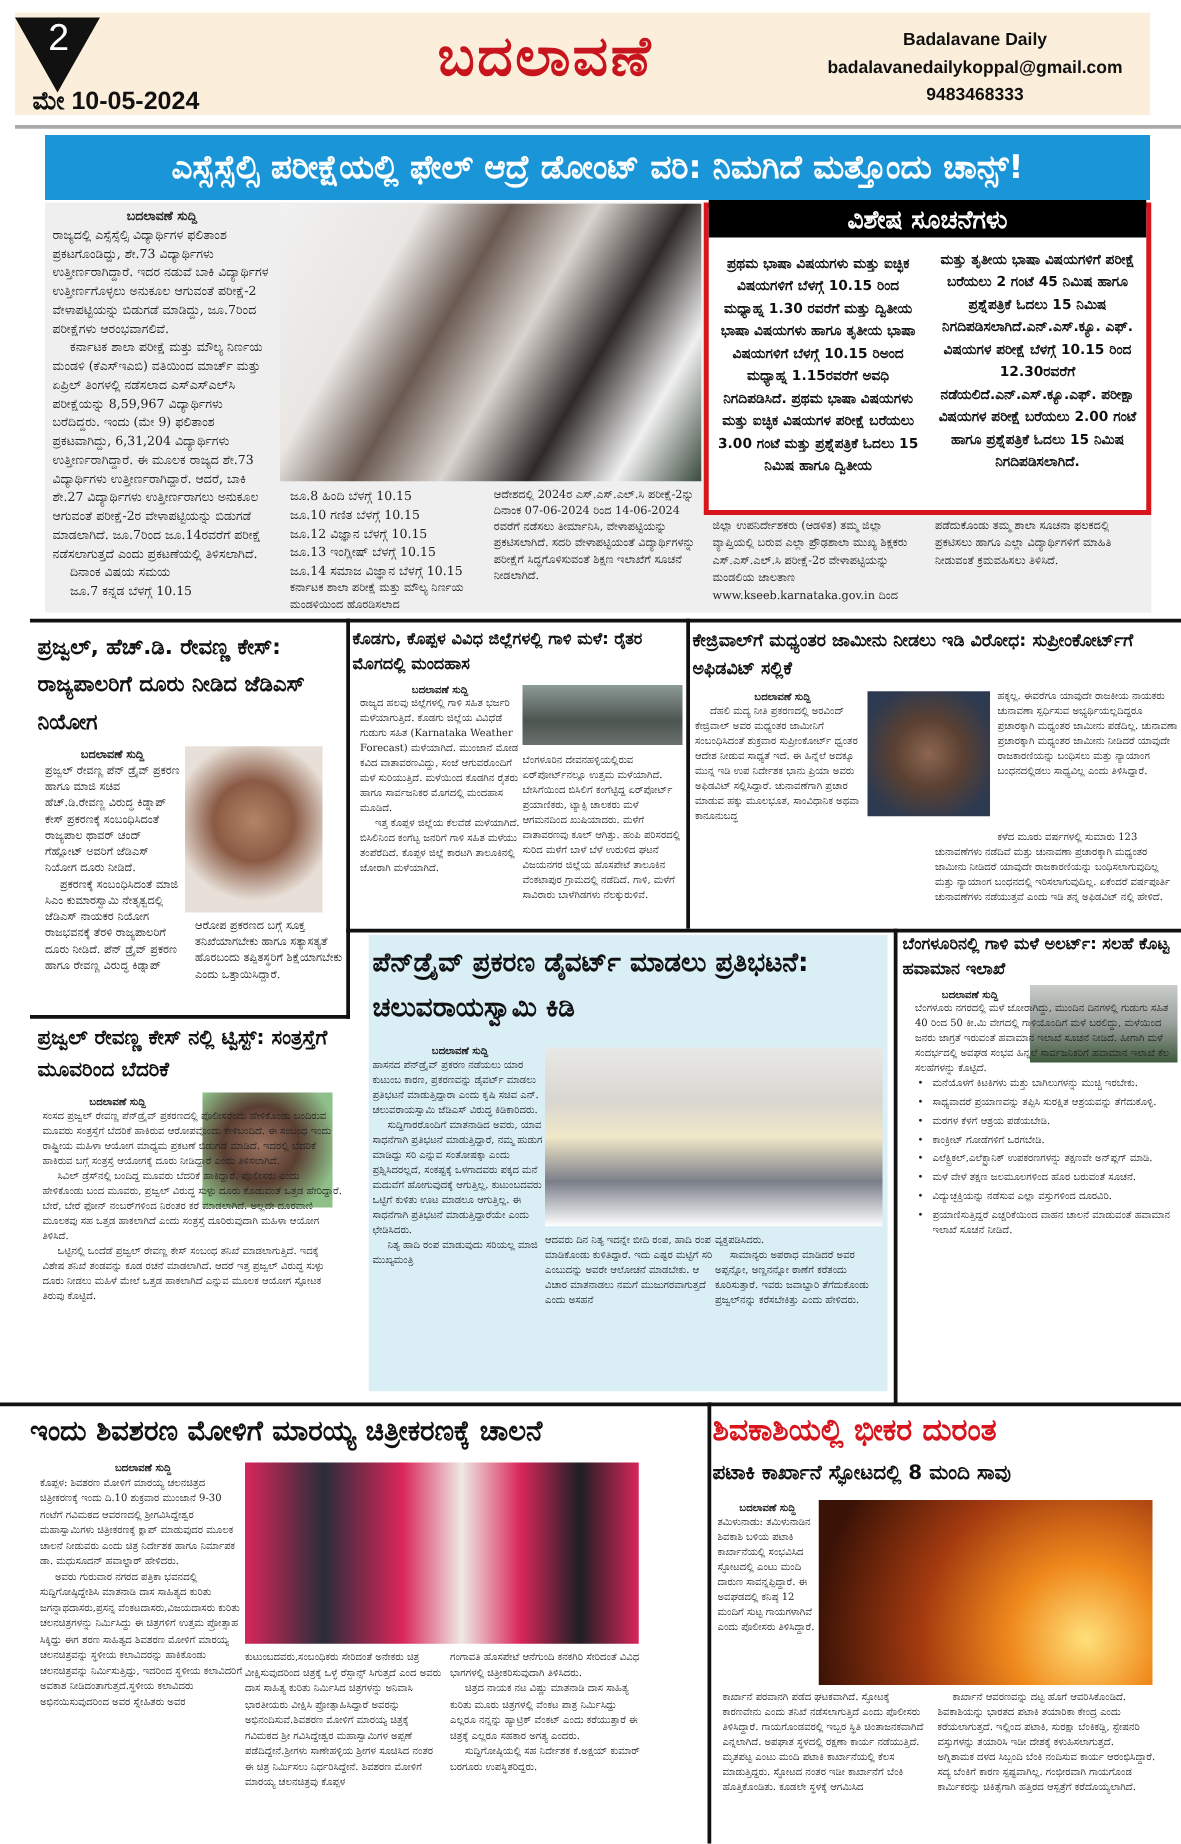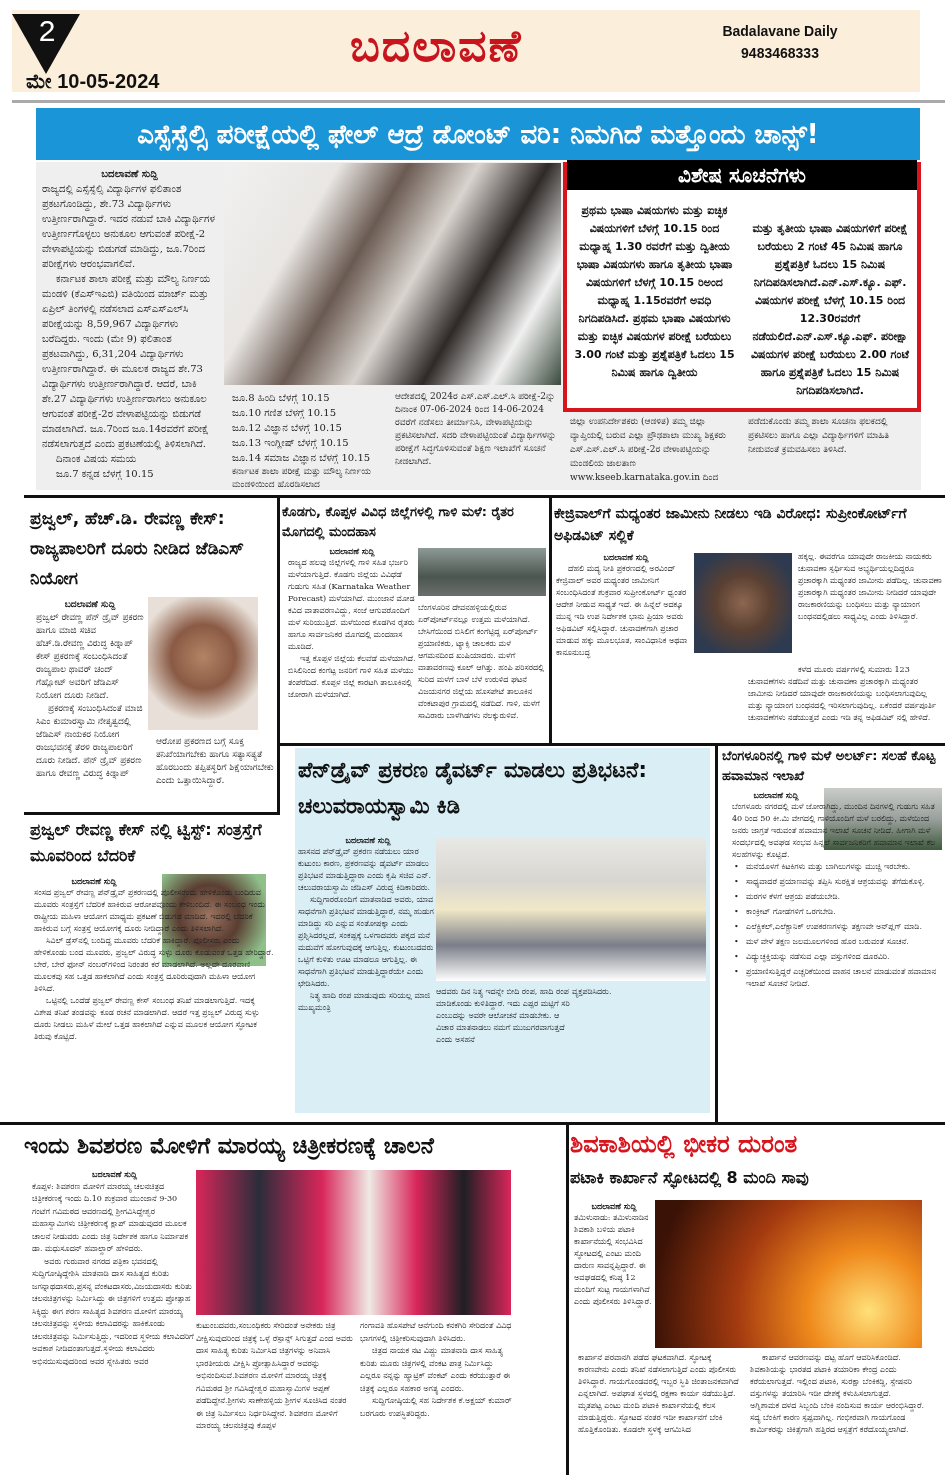--- a/index.html
+++ b/index.html
@@ -32,20 +32,21 @@
 </head>
 <body>
 
 <div class="abs masthead"></div>
 <div class="abs pagenum"></div>
 <div class="abs pagenum-text">2</div>
 <div class="abs date">ಮೇ 10-05-2024</div>
 <div class="abs logo">ಬದಲಾವಣೆ</div>
 <div class="abs contact">
   <div>Badalavane Daily</div>
+  <div>badalavanedailykoppal@gmail.com</div>
   <div>9483468333</div>
 </div>
 <div class="abs rule"></div>
 
 <div class="abs banner">ಎಸ್ಸೆಸ್ಸೆಲ್ಸಿ ಪರೀಕ್ಷೆಯಲ್ಲಿ ಫೇಲ್ ಆದ್ರೆ ಡೋಂಟ್ ವರಿ: ನಿಮಗಿದೆ ಮತ್ತೊಂದು ಚಾನ್ಸ್!</div>
 <div class="abs lead-box"></div>
 <div class="abs body-text" style="left:42px;top:166px;width:175px;height:320px;overflow:hidden">
   <span class="byline">ಬದಲಾವಣೆ ಸುದ್ದಿ</span>
   <p>ರಾಜ್ಯದಲ್ಲಿ ಎಸ್ಸೆಸ್ಸೆಲ್ಸಿ ವಿದ್ಯಾರ್ಥಿಗಳ ಫಲಿತಾಂಶ ಪ್ರಕಟಗೊಂಡಿದ್ದು, ಶೇ.73 ವಿದ್ಯಾರ್ಥಿಗಳು ಉತ್ತೀರ್ಣರಾಗಿದ್ದಾರೆ. ಇದರ ನಡುವೆ ಬಾಕಿ ವಿದ್ಯಾರ್ಥಿಗಳ ಉತ್ತೀರ್ಣಗೊಳ್ಳಲು ಅನುಕೂಲ ಆಗುವಂತೆ ಪರೀಕ್ಷೆ-2 ವೇಳಾಪಟ್ಟಿಯನ್ನು ಬಿಡುಗಡೆ ಮಾಡಿದ್ದು, ಜೂ.7ರಿಂದ ಪರೀಕ್ಷೆಗಳು ಆರಂಭವಾಗಲಿವೆ.</p>
   <p style="text-indent:14px">ಕರ್ನಾಟಕ ಶಾಲಾ ಪರೀಕ್ಷೆ ಮತ್ತು ಮೌಲ್ಯ ನಿರ್ಣಯ ಮಂಡಳಿ (ಕೆಎಸ್‌ಇಎಬಿ) ವತಿಯಿಂದ ಮಾರ್ಚ್ ಮತ್ತು ಏಪ್ರಿಲ್ ತಿಂಗಳಲ್ಲಿ ನಡೆಸಲಾದ ಎಸ್‌ಎಸ್‌ಎಲ್‌ಸಿ ಪರೀಕ್ಷೆಯನ್ನು 8,59,967 ವಿದ್ಯಾರ್ಥಿಗಳು ಬರೆದಿದ್ದರು. ಇಂದು (ಮೇ 9) ಫಲಿತಾಂಶ ಪ್ರಕಟವಾಗಿದ್ದು, 6,31,204 ವಿದ್ಯಾರ್ಥಿಗಳು ಉತ್ತೀರ್ಣರಾಗಿದ್ದಾರೆ. ಈ ಮೂಲಕ ರಾಜ್ಯದ ಶೇ.73 ವಿದ್ಯಾರ್ಥಿಗಳು ಉತ್ತೀರ್ಣರಾಗಿದ್ದಾರೆ. ಆದರೆ, ಬಾಕಿ ಶೇ.27 ವಿದ್ಯಾರ್ಥಿಗಳು ಉತ್ತೀರ್ಣರಾಗಲು ಅನುಕೂಲ ಆಗುವಂತೆ ಪರೀಕ್ಷೆ-2ರ ವೇಳಾಪಟ್ಟಿಯನ್ನು ಬಿಡುಗಡೆ ಮಾಡಲಾಗಿದೆ. ಜೂ.7ರಿಂದ ಜೂ.14ರವರೆಗೆ ಪರೀಕ್ಷೆ ನಡೆಸಲಾಗುತ್ತದೆ ಎಂದು ಪ್ರಕಟಣೆಯಲ್ಲಿ ತಿಳಿಸಲಾಗಿದೆ.</p>
@@ -59,21 +60,21 @@
   <div>ಜೂ.12 ವಿಜ್ಞಾನ ಬೆಳಗ್ಗೆ 10.15</div>
   <div>ಜೂ.13 ಇಂಗ್ಲೀಷ್ ಬೆಳಗ್ಗೆ 10.15</div>
   <div>ಜೂ.14 ಸಮಾಜ ವಿಜ್ಞಾನ ಬೆಳಗ್ಗೆ 10.15</div>
   <div style="font-size:9px;line-height:13px">ಕರ್ನಾಟಕ ಶಾಲಾ ಪರೀಕ್ಷೆ ಮತ್ತು ಮೌಲ್ಯ ನಿರ್ಣಯ ಮಂಡಳಿಯಿಂದ ಹೊರಡಿಸಲಾದ</div>
 </div>
 <div class="abs body-text" style="left:395px;top:390px;width:165px;font-size:9px;line-height:13px">ಆದೇಶದಲ್ಲಿ 2024ರ ಎಸ್.ಎಸ್.ಎಲ್.ಸಿ ಪರೀಕ್ಷೆ-2ನ್ನು ದಿನಾಂಕ 07-06-2024 ರಿಂದ 14-06-2024 ರವರೆಗೆ ನಡೆಸಲು ತೀರ್ಮಾನಿಸಿ, ವೇಳಾಪಟ್ಟಿಯನ್ನು ಪ್ರಕಟಿಸಲಾಗಿದೆ. ಸದರಿ ವೇಳಾಪಟ್ಟಿಯಂತೆ ವಿದ್ಯಾರ್ಥಿಗಳನ್ನು ಪರೀಕ್ಷೆಗೆ ಸಿದ್ಧಗೊಳಿಸುವಂತೆ ಶಿಕ್ಷಣ ಇಲಾಖೆಗೆ ಸೂಚನೆ ನೀಡಲಾಗಿದೆ.</div>
 
 <div class="abs notice"></div>
 <div class="abs notice-head">ವಿಶೇಷ ಸೂಚನೆಗಳು</div>
 <div class="abs notice-col" style="left:572px;top:202px;width:165px">ಪ್ರಥಮ ಭಾಷಾ ವಿಷಯಗಳು ಮತ್ತು ಐಚ್ಛಿಕ ವಿಷಯಗಳಿಗೆ ಬೆಳಗ್ಗೆ 10.15 ರಿಂದ ಮಧ್ಯಾಹ್ನ 1.30 ರವರೆಗೆ ಮತ್ತು ದ್ವಿತೀಯ ಭಾಷಾ ವಿಷಯಗಳು ಹಾಗೂ ತೃತೀಯ ಭಾಷಾ ವಿಷಯಗಳಿಗೆ ಬೆಳಗ್ಗೆ 10.15 ರಿಅಂದ ಮಧ್ಯಾಹ್ನ 1.15ರವರೆಗೆ ಅವಧಿ ನಿಗದಿಪಡಿಸಿದೆ. ಪ್ರಥಮ ಭಾಷಾ ವಿಷಯಗಳು ಮತ್ತು ಐಚ್ಛಿಕ ವಿಷಯಗಳ ಪರೀಕ್ಷೆ ಬರೆಯಲು 3.00 ಗಂಟೆ ಮತ್ತು ಪ್ರಶ್ನೆಪತ್ರಿಕೆ ಓದಲು 15 ನಿಮಿಷ ಹಾಗೂ ದ್ವಿತೀಯ</div>
-<div class="abs notice-col" style="left:745px;top:220px;width:170px">ಮತ್ತು ತೃತೀಯ ಭಾಷಾ ವಿಷಯಗಳಿಗೆ ಪರೀಕ್ಷೆ ಬರೆಯಲು 2 ಗಂಟೆ 45 ನಿಮಿಷ ಹಾಗೂ ಪ್ರಶ್ನೆಪತ್ರಿಕೆ ಓದಲು 15 ನಿಮಿಷ ನಿಗದಿಪಡಿಸಲಾಗಿದೆ.ಎನ್.ಎಸ್.ಕ್ಯೂ. ಎಫ್. ವಿಷಯಗಳ ಪರೀಕ್ಷೆ ಬೆಳಗ್ಗೆ 10.15 ರಿಂದ 12.30ರವರೆಗೆ ನಡೆಯಲಿದೆ.ಎನ್.ಎಸ್.ಕ್ಯೂ.ಎಫ್. ಪರೀಕ್ಷಾ ವಿಷಯಗಳ ಪರೀಕ್ಷೆ ಬರೆಯಲು 2.00 ಗಂಟೆ ಹಾಗೂ ಪ್ರಶ್ನೆಪತ್ರಿಕೆ ಓದಲು 15 ನಿಮಿಷ ನಿಗದಿಪಡಿಸಲಾಗಿದೆ.</div>
+<div class="abs notice-col" style="left:745px;top:199px;width:170px">ಮತ್ತು ತೃತೀಯ ಭಾಷಾ ವಿಷಯಗಳಿಗೆ ಪರೀಕ್ಷೆ ಬರೆಯಲು 2 ಗಂಟೆ 45 ನಿಮಿಷ ಹಾಗೂ ಪ್ರಶ್ನೆಪತ್ರಿಕೆ ಓದಲು 15 ನಿಮಿಷ ನಿಗದಿಪಡಿಸಲಾಗಿದೆ.ಎನ್.ಎಸ್.ಕ್ಯೂ. ಎಫ್. ವಿಷಯಗಳ ಪರೀಕ್ಷೆ ಬೆಳಗ್ಗೆ 10.15 ರಿಂದ 12.30ರವರೆಗೆ ನಡೆಯಲಿದೆ.ಎನ್.ಎಸ್.ಕ್ಯೂ.ಎಫ್. ಪರೀಕ್ಷಾ ವಿಷಯಗಳ ಪರೀಕ್ಷೆ ಬರೆಯಲು 2.00 ಗಂಟೆ ಹಾಗೂ ಪ್ರಶ್ನೆಪತ್ರಿಕೆ ಓದಲು 15 ನಿಮಿಷ ನಿಗದಿಪಡಿಸಲಾಗಿದೆ.</div>
 <div class="abs" style="left:563px;top:412px;width:358px;height:78px;background:#efefef"></div>
 <div class="abs body-text" style="left:570px;top:414px;width:170px;font-size:9px;line-height:14px">ಜಿಲ್ಲಾ ಉಪನಿರ್ದೇಶಕರು (ಆಡಳಿತ) ತಮ್ಮ ಜಿಲ್ಲಾ ವ್ಯಾಪ್ತಿಯಲ್ಲಿ ಬರುವ ಎಲ್ಲಾ ಪ್ರೌಢಶಾಲಾ ಮುಖ್ಯ ಶಿಕ್ಷಕರು ಎಸ್.ಎಸ್.ಎಲ್.ಸಿ ಪರೀಕ್ಷೆ-2ರ ವೇಳಾಪಟ್ಟಿಯನ್ನು ಮಂಡಲಿಯ ಜಾಲತಾಣ www.kseeb.karnataka.gov.in ದಿಂದ</div>
 <div class="abs body-text" style="left:748px;top:414px;width:165px;font-size:9px;line-height:14px">ಪಡೆದುಕೊಂಡು ತಮ್ಮ ಶಾಲಾ ಸೂಚನಾ ಫಲಕದಲ್ಲಿ ಪ್ರಕಟಿಸಲು ಹಾಗೂ ಎಲ್ಲಾ ವಿದ್ಯಾರ್ಥಿಗಳಿಗೆ ಮಾಹಿತಿ ನೀಡುವಂತೆ ಕ್ರಮವಹಿಸಲು ತಿಳಿಸಿದೆ.</div>
 
 <div class="abs section-line" style="left:24px;top:495px;width:921px"></div>
 <div class="abs vline" style="left:277px;top:495px;height:320px"></div>
 <div class="abs vline" style="left:549px;top:495px;height:248px"></div>
 <div class="abs section-line" style="left:277px;top:743px;width:668px"></div>
 <div class="abs section-line" style="left:24px;top:812px;width:256px"></div>
 <div class="abs vline" style="left:715px;top:743px;height:380px"></div>
@@ -112,20 +113,21 @@
 <div class="abs body-text" style="left:298px;top:834px;width:140px;font-size:8px;line-height:12px">
   <span class="byline">ಬದಲಾವಣೆ ಸುದ್ದಿ</span>
   <p>ಹಾಸನದ ಪೆನ್‌ಡ್ರೈವ್ ಪ್ರಕರಣ ನಡೆಯಲು ಯಾರ ಕುಟುಂಬ ಕಾರಣ, ಪ್ರಕರಣವನ್ನು ಡೈವರ್ಟ್ ಮಾಡಲು ಪ್ರತಿಭಟನೆ ಮಾಡುತ್ತಿದ್ದಾರಾ ಎಂದು ಕೃಷಿ ಸಚಿವ ಎನ್. ಚಲುವರಾಯಸ್ವಾಮಿ ಜೆಡಿಎಸ್ ವಿರುದ್ಧ ಕಿಡಿಕಾರಿದರು.</p>
   <p style="text-indent:12px">ಸುದ್ದಿಗಾರರೊಂದಿಗೆ ಮಾತನಾಡಿದ ಅವರು, ಯಾವ ಸಾಧನೆಗಾಗಿ ಪ್ರತಿಭಟನೆ ಮಾಡುತ್ತಿದ್ದಾರೆ, ನಮ್ಮ ಹುಡುಗ ಮಾಡಿದ್ದು ಸರಿ ಎನ್ನುವ ಸಂತೋಷಕ್ಕಾ ಎಂದು ಪ್ರಶ್ನಿಸಿದರಲ್ಲದೆ, ಸಂಕಷ್ಟಕ್ಕೆ ಒಳಗಾದವರು ಪಕ್ಕದ ಮನೆ ಮದುವೆಗೆ ಹೋಗುವುದಕ್ಕೆ ಆಗುತ್ತಿಲ್ಲ. ಕುಟುಂಬದವರು ಒಟ್ಟಿಗೆ ಕುಳಿತು ಊಟ ಮಾಡಲೂ ಆಗುತ್ತಿಲ್ಲ. ಈ ಸಾಧನೆಗಾಗಿ ಪ್ರತಿಭಟನೆ ಮಾಡುತ್ತಿದ್ದಾರೆಯೇ ಎಂದು ಛೇಡಿಸಿದರು.</p>
   <p style="text-indent:12px">ನಿತ್ಯ ಹಾದಿ ರಂಪ ಮಾಡುವುದು ಸರಿಯಲ್ಲ ಮಾಜಿ ಮುಖ್ಯಮಂತ್ರಿ</p>
 </div>
 <div class="abs photo" style="left:436px;top:838px;width:270px;height:143px;background:linear-gradient(180deg,#e8e8e6 0%,#d8d6d0 30%,#f1e8c8 50%,#7a7e88 75%,#ffffff 100%)"></div>
 <div class="abs body-text" style="left:436px;top:986px;width:135px;font-size:8px;line-height:12px">ಆದವರು ದಿನ ನಿತ್ಯ ಇದನ್ನೇ ಬೀದಿ ರಂಪ, ಹಾದಿ ರಂಪ ಮಾಡಿಕೊಂಡು ಕುಳಿತಿದ್ದಾರೆ. ಇದು ಎಷ್ಟರ ಮಟ್ಟಿಗೆ ಸರಿ ಎಂಬುದನ್ನು ಅವರೇ ಆಲೋಚನೆ ಮಾಡಬೇಕು. ಆ ವಿಚಾರ ಮಾತನಾಡಲು ನಮಗೆ ಮುಜುಗರವಾಗುತ್ತದೆ ಎಂದು ಅಸಹನೆ</div>
 <div class="abs body-text" style="left:572px;top:986px;width:135px;font-size:8px;line-height:12px">
   <p>ವ್ಯಕ್ತಪಡಿಸಿದರು.</p>
+  <p style="text-indent:12px">ಸಾಮಾನ್ಯರು ಅಪರಾಧ ಮಾಡಿದರೆ ಅವರ ಅಪ್ಪನ್ನೋ, ಅಣ್ಣನನ್ನೋ ಠಾಣೆಗೆ ಕರೆತಂದು ಕೂರಿಸುತ್ತಾರೆ. ಇವರು ಜವಾಬ್ದಾರಿ ತೆಗೆದುಕೊಂಡು ಪ್ರಜ್ವಲ್‌ನನ್ನು ಕರೆಸಬೇಕಿತ್ತು ಎಂದು ಹೇಳಿದರು.</p>
 </div>
 
 <div class="abs headline" style="left:722px;top:746px;width:220px;font-size:13px;line-height:20px">ಬೆಂಗಳೂರಿನಲ್ಲಿ ಗಾಳಿ ಮಳೆ ಅಲರ್ಟ್: ಸಲಹೆ ಕೊಟ್ಟ ಹವಾಮಾನ ಇಲಾಖೆ</div>
 <div class="abs photo" style="left:824px;top:788px;width:118px;height:62px;background:linear-gradient(180deg,#c9ccc9,#9aa09c 50%,#3f5a3c)"></div>
 <div class="abs body-text" style="left:732px;top:789px;width:210px;font-size:8px;line-height:12px">
   <span style="display:block;width:88px;font-weight:bold;text-align:center">ಬದಲಾವಣೆ ಸುದ್ದಿ</span>
   <p style="text-indent:0">ಬೆಂಗಳೂರು ನಗರದಲ್ಲಿ ಮಳೆ ಜೋರಾಗಿದ್ದು, ಮುಂದಿನ ದಿನಗಳಲ್ಲಿ ಗುಡುಗು ಸಹಿತ 40 ರಿಂದ 50 ಕೀ.ಮಿ ವೇಗದಲ್ಲಿ ಗಾಳಿಯೊಂದಿಗೆ ಮಳೆ ಬರಲಿದ್ದು, ಮಳೆಯಿಂದ ಜನರು ಜಾಗ್ರತೆ ಇರುವಂತೆ ಹವಾಮಾನ ಇಲಾಖೆ ಸೂಚನೆ ನೀಡಿದೆ. ಹೀಗಾಗಿ ಮಳೆ ಸಂದರ್ಭದಲ್ಲಿ ಅವಘಡ ಸಂಭವ ಹಿನ್ನಲೆ ಸಾರ್ವಜನಿಕರಿಗೆ ಹವಾಮಾನ ಇಲಾಖೆ ಕೆಲ ಸಲಹೆಗಳನ್ನು ಕೊಟ್ಟಿದೆ.</p>
   <ul class="bullets">
     <li>ಮನೆಯೊಳಗೆ ಕಿಟಕಿಗಳು ಮತ್ತು ಬಾಗಿಲುಗಳನ್ನು ಮುಚ್ಚಿ ಇರಬೇಕು.</li>
     <li>ಸಾಧ್ಯವಾದರೆ ಪ್ರಯಾಣವನ್ನು ತಪ್ಪಿಸಿ ಸುರಕ್ಷಿತ ಆಶ್ರಯವನ್ನು ತೆಗೆದುಕೊಳ್ಳಿ.</li>

